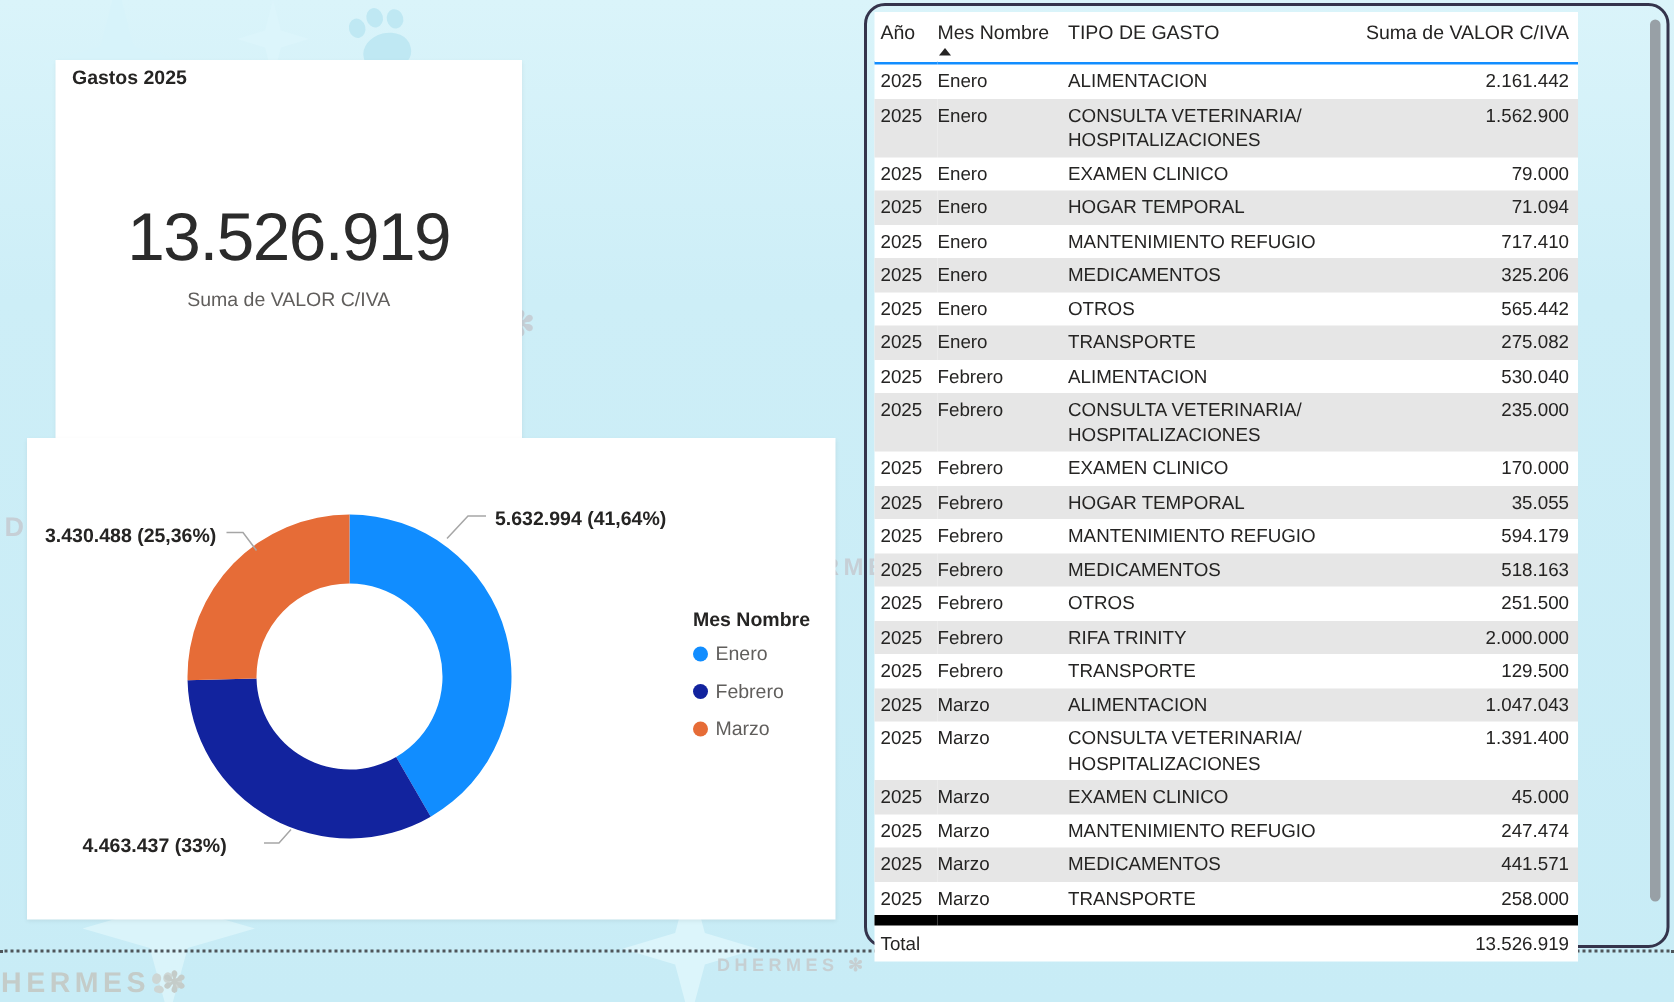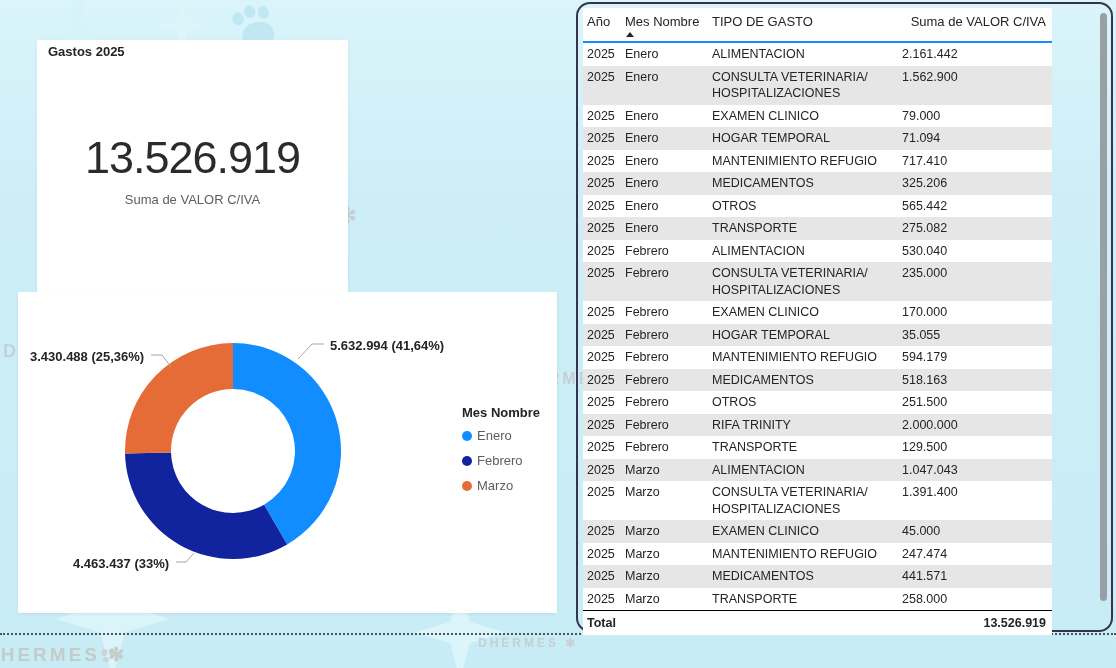--- a/index.html
+++ b/index.html
@@ -41,21 +41,21 @@
 
   
   .donut-card {
     position:absolute; left:18px; top:292px; width:539px; height:321px;
     background:#ffffff; z-index:2; box-shadow:0 1px 3px rgba(0,0,0,.07);
   }
   .donut-svg { position:absolute; left:105px; top:49px; width:220px; height:220px; }
   .leader-svg { position:absolute; left:0; top:0; width:539px; height:321px; pointer-events:none; }
   .callout { position:absolute; font-size:13px; font-weight:bold; color:#252423; white-space:nowrap; }
   .callout-0 { left:312px; top:46px; }
-  .callout-1 { left:55px;  top:264px; }
+  .callout-1 { left:37px;  top:264px; }
   .callout-2 { left:12px;  top:57px; }
   .legend { position:absolute; left:444px; top:113px; }
   .legend-title { font-size:13px; font-weight:bold; color:#252423; margin-bottom:8px; }
   .legend-item { display:flex; align-items:center; margin-bottom:10px; font-size:13px; color:#605e5c; }
   .legend-item .dot { width:10px; height:10px; border-radius:50%; margin-right:5px; flex:0 0 auto; }
 
   
   .table-panel {
     position:absolute; left:576px; top:2px; width:537px; height:630px;
     border:2px solid #34344c; border-radius:14px; z-index:2;
@@ -72,24 +72,24 @@
     border-bottom:2px solid #118DFF; background:#fff;
   }
   .grid th.valor-col { text-align:right; padding-right:6px; }
   .grid th:first-child, .grid td:first-child { padding-left:4px; }
   .sort-arrow {
     position:absolute; left:1px; bottom:4px; width:0; height:0;
     border-left:4px solid transparent; border-right:4px solid transparent;
     border-bottom:5px solid #252423;
   }
   .grid tbody td { padding:3px 0; line-height:16.5px; vertical-align:top; }
-  .grid tbody td.valor { padding-right:6px; }
+  .grid tbody td.valor { text-align:right; padding-right:6px; }
   .grid tbody tr.stripe { background:#e6e6e6; }
   .grid tfoot td {
-    font-weight:bold; border-top:1px solid #000000; padding:5px 0; font-size:12.5px;
+    font-weight:normal; border-top:7px solid #000000; padding:5px 0; font-size:12.5px;
   }
   .grid tfoot td.valor { text-align:right; padding-right:6px; }
   .scroll-thumb {
     position:absolute; top:9px; right:4px; width:7px; height:588px;
     background:#98a0a6; border-radius:4px;
   }
 </style>
 </head>
 <body>
 

